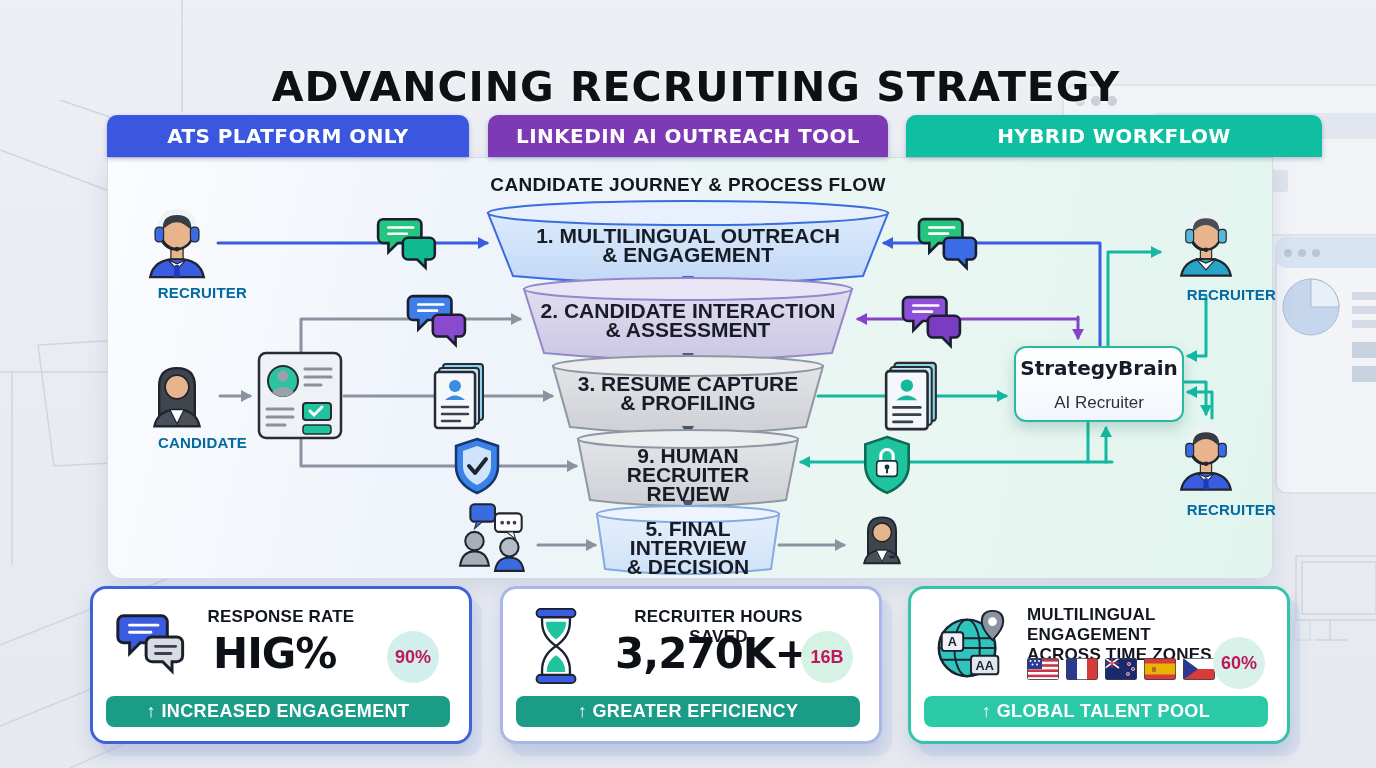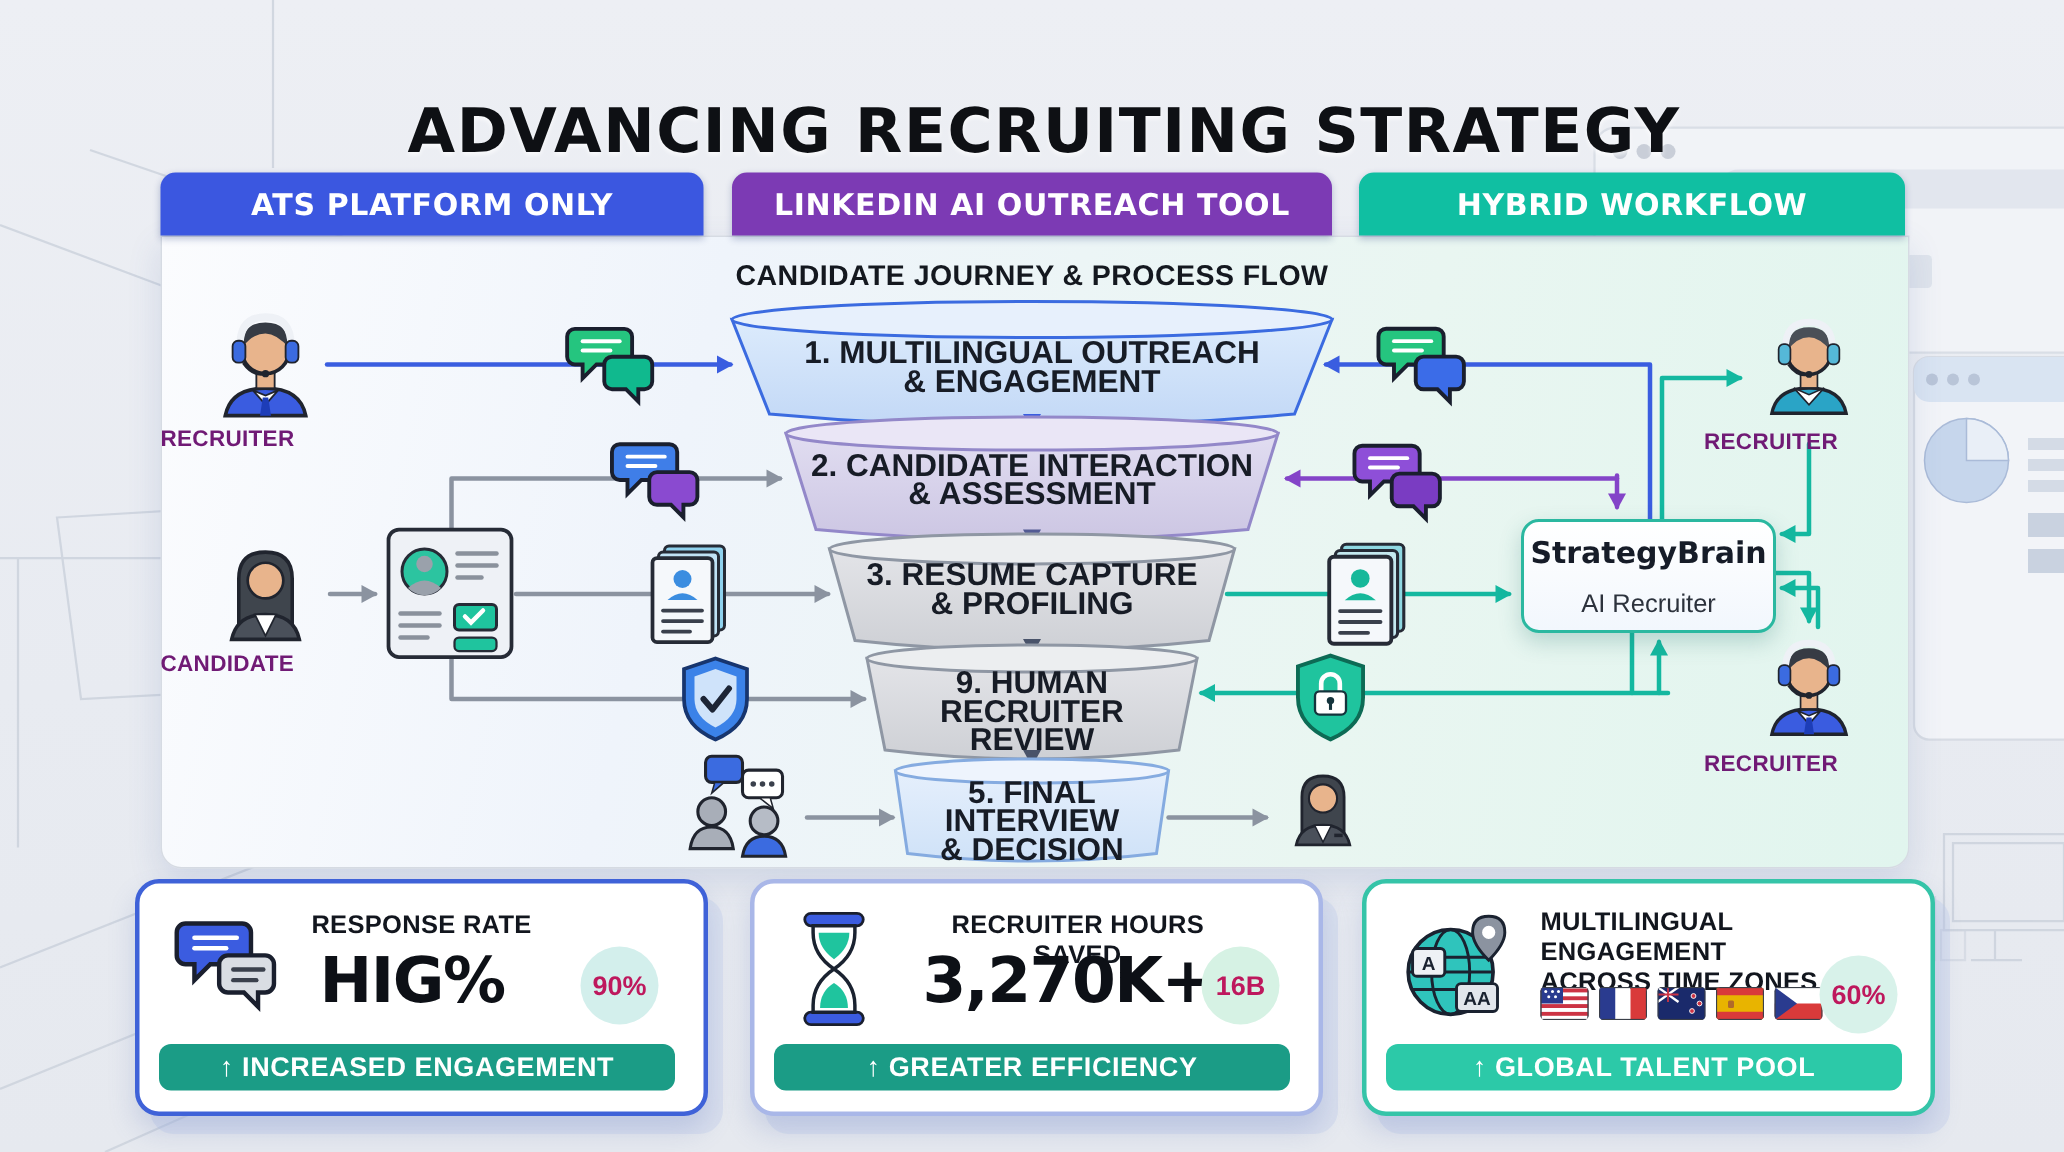--- a/index.html
+++ b/index.html
@@ -14,21 +14,21 @@
   .tab{top:115px;height:42px;border-radius:10px 10px 0 0;display:flex;align-items:center;justify-content:center;
     color:#fff;font-family:"DejaVu Sans",sans-serif;font-weight:700;font-size:20px;letter-spacing:.4px;
     box-shadow:0 2px 5px rgba(30,50,120,.28);z-index:3;}
   
   .panel{left:107px;top:157px;width:1164px;height:420px;border-radius:0 0 14px 14px;
     background:linear-gradient(103deg,#fbfcfe 0%,#eff4fb 30%,#e9f6f1 68%,#e1f5ee 100%);
     border:1px solid #d6dbe3;box-shadow:0 8px 22px rgba(70,95,160,.15);z-index:1;}
   .diagram-title{left:438px;top:174px;width:500px;text-align:center;font-weight:700;font-size:19px;
     letter-spacing:.3px;color:#14181f;z-index:4;}
   .stage-label{z-index:4;text-align:center;font-weight:700;font-size:21px;line-height:19px;color:#171c26;}
-  .actor-label{z-index:4;text-align:left;font-weight:700;font-size:15px;letter-spacing:.2px;color:#701a75;}
+  .actor-label{z-index:4;text-align:right;font-weight:700;font-size:15px;letter-spacing:.2px;color:#0369a1;}
   .diagram-svg{left:0;top:0;z-index:2;}
   .icon{z-index:5;}
   .icon svg{width:100%;height:100%;display:block;}
   
   .ai-box{left:1014px;top:346px;width:166px;height:72px;background:linear-gradient(180deg,#ffffff,#f2f7fd);
     border:2px solid #2bb8a0;border-radius:12px;z-index:5;display:flex;flex-direction:column;align-items:center;
     justify-content:center;box-shadow:0 6px 14px rgba(40,120,110,.25);}
   .ai-box .t1{font-weight:700;font-size:20px;color:#161c28;font-family:"DejaVu Sans",sans-serif;}
   .ai-box .t2{font-size:17px;color:#2c323c;margin-top:13px;}
   
@@ -84,21 +84,21 @@
       <rect x="1352" y="320" width="40" height="8" fill="#d4dbe6"></rect>
       <rect x="1352" y="342" width="40" height="16" fill="#c9d2e0"></rect>
       <rect x="1352" y="366" width="40" height="16" fill="#c9d2e0"></rect>
     </g>
   </svg>
 
   <h1 class="abs main-title">ADVANCING RECRUITING STRATEGY</h1>
 
   <div class="abs tab" style="left: 107px; width: 362px; background-color: rgb(59, 87, 224);">ATS PLATFORM ONLY</div>
   <div class="abs tab" style="left: 488px; width: 400px; background-color: rgb(124, 58, 180);">LINKEDIN AI OUTREACH TOOL</div>
-  <div class="abs tab" style="left: 906px; width: 364px; background-color: rgb(16, 191, 162);">HYBRID WORKFLOW</div>
+  <div class="abs tab" style="left: 906px; width: 416px; background-color: rgb(16, 191, 162);">HYBRID WORKFLOW</div>
 
   <div class="abs panel"></div>
   <div class="abs diagram-title">CANDIDATE JOURNEY &amp; PROCESS FLOW</div>
 
   <svg class="abs diagram-svg" width="1376" height="768" viewBox="0 0 1376 768">
     <defs>
       <linearGradient id="gB1" x1="0" y1="0" x2="0" y2="1">
           <stop offset="0" stop-color="#dcebfc"></stop>
           <stop offset="1" stop-color="#c2d8f6"></stop>
         </linearGradient>

